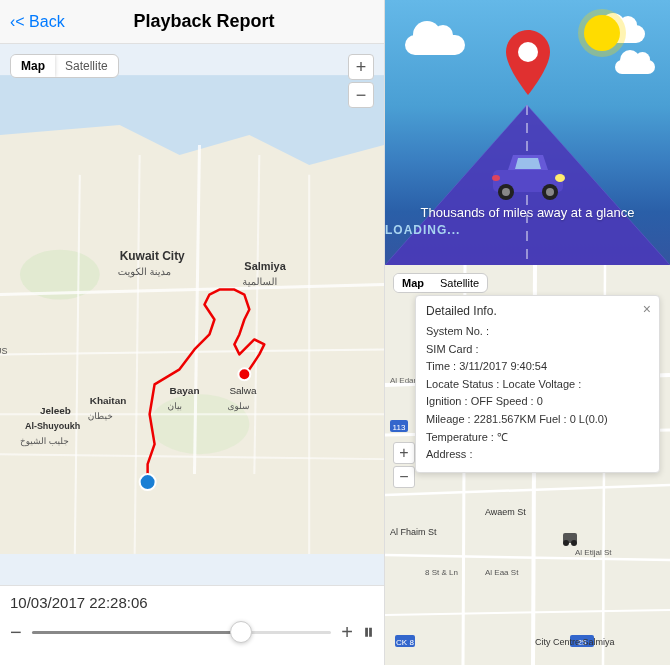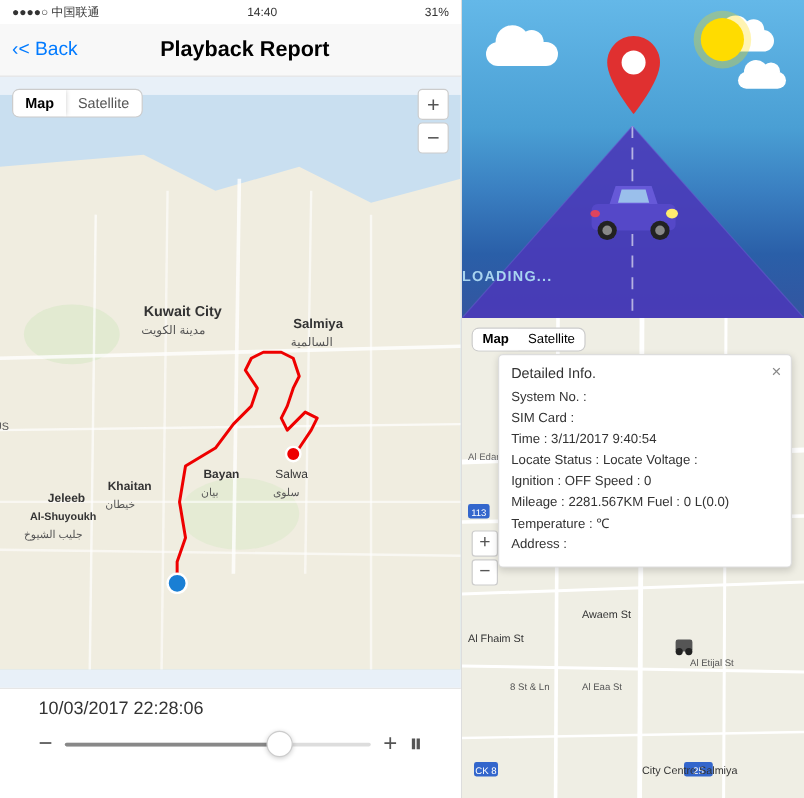--- a/index.html
+++ b/index.html
@@ -123,24 +123,24 @@
       background: #fff;
       font-weight: 600;
       box-shadow: 0 0 4px rgba(0,0,0,0.2);
     }
 
     .map-type-btn:not(.active) {
       color: #555;
     }
 
     .bottom-bar {
-      height: 92px;
+      height: 80px;
       background: #fff;
       border-top: 1px solid #e0e0e0;
-      padding: 8px 32px;
+      padding: 8px 10px;
     }
 
     .timestamp {
       font-size: 15px;
       color: #333;
       margin-bottom: 8px;
     }
 
     .playback-controls {
       display: flex;
@@ -422,25 +422,20 @@
       font-size: 14px;
       cursor: pointer;
       color: #888;
     }
   </style>
 </head>
 <body>
 
 <div class="left-panel">
 
-  <div class="status-bar">
-    <span>●●●●○ 中国联通</span>
-    <span>14:40</span>
-    <span>31%</span>
-  </div>
 
   <div class="nav-bar">
     <div class="back-btn">
       <span>‹</span>
       <span>&lt; Back</span>
     </div>
     <span class="nav-title">Playback Report</span>
   </div>
 
   <div class="map-area">
@@ -548,20 +543,21 @@
       <ellipse cx="72" cy="33" rx="5" ry="4" fill="#ffec6e"></ellipse>
 
       <ellipse cx="8" cy="33" rx="4" ry="3" fill="#ff4444" opacity="0.8"></ellipse>
     </svg>
 
     <svg width="50" height="65" style="position:absolute;top:30px;left:50%;transform:translateX(-50%)" viewBox="0 0 50 65" xmlns="http://www.w3.org/2000/svg">
       <path d="M25,0 C13,0 3,10 3,22 C3,38 25,65 25,65 C25,65 47,38 47,22 C47,10 37,0 25,0 Z" fill="#e03030"></path>
       <circle cx="25" cy="22" r="10" fill="#fff"></circle>
     </svg>
 
+    <div class="illustration-text">Thousands of miles away at a glance</div>
     <div class="loading-text">LOADING...</div>
   </div>
 
   <div class="detail-panel">
 
     <svg class="detail-map-bg" viewBox="0 0 285 400" xmlns="http://www.w3.org/2000/svg">
       <rect width="285" height="400" fill="#e8eff5"></rect>
 
       <rect width="285" height="400" fill="#f0ede0" opacity="0.8"></rect>
 

